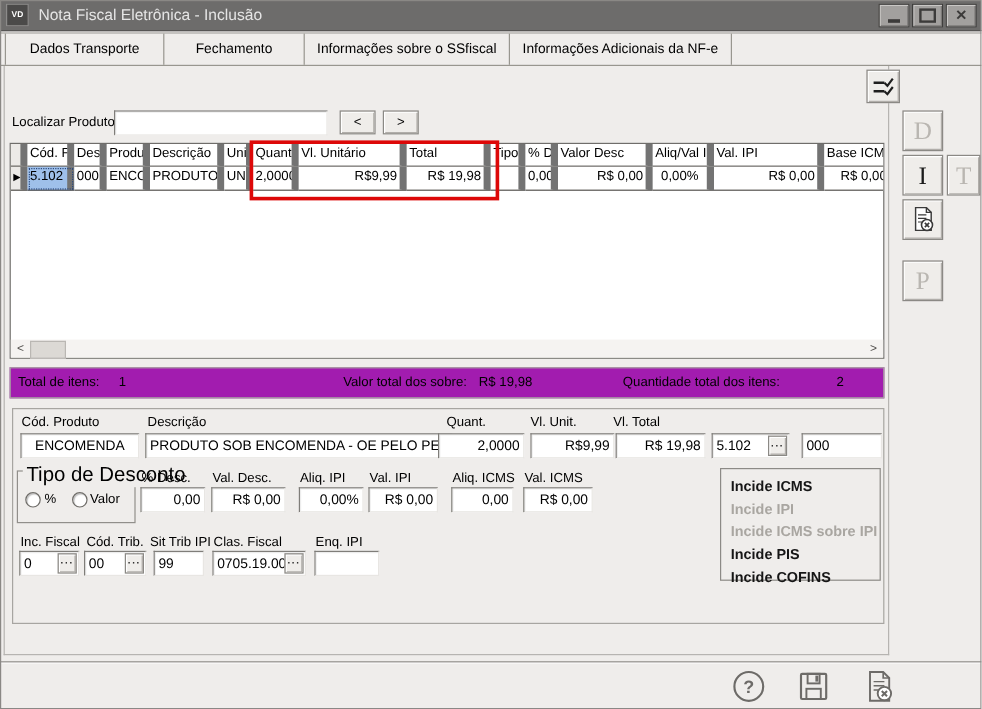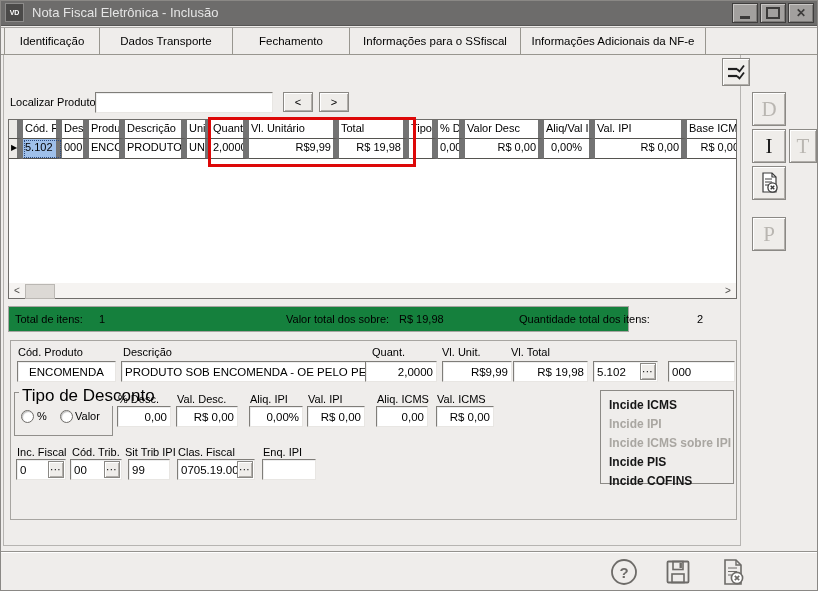--- a/index.html
+++ b/index.html
@@ -62,22 +62,22 @@
   .redbox{position:absolute;left:208px;top:117px;width:202px;height:44px;border:3px solid #dd0808;
           pointer-events:none;z-index:10}
 
   
   .hscroll{position:absolute;left:9px;top:283px;width:727px;height:15px;background:#f5f3f1}
   .sarrow{position:absolute;top:0;width:16px;height:15px;display:flex;align-items:center;
           justify-content:center;font-size:10px;color:#4f4d4a}
   .thumb{position:absolute;left:16px;top:1px;width:28px;height:13px;background:#dcd9d5;border:1px solid #bab7b3}
 
   
-  .totals{position:absolute;left:8px;top:306px;width:621px;height:26px;border:1px solid #a7a5a1;
-          background:#15803d;box-sizing:border-box;font-size:11px}
+  .totals{position:absolute;left:8px;top:306px;width:729px;height:26px;border:1px solid #a7a5a1;
+          background:#a21caf;box-sizing:border-box;font-size:11px}
   .totals span{position:absolute;top:6px;white-space:nowrap}
 
   .formpanel{position:absolute;left:10px;top:340px;width:727px;height:180px;border:1px solid #a7a5a1;
              background:#efedeb;box-sizing:border-box}
   .groupbox{position:absolute;left:14px;top:392px;width:97px;height:42px;border:1px solid #918f8b}
   .legend{position:absolute;left:19px;top:386px;background:#efedeb;padding:0 3px;font-size:17px;white-space:nowrap}
   .radio{position:absolute;width:11px;height:11px;border-radius:50%;background:#fff;
          border:1px solid #6f6d69;box-shadow:inset 1px 1px 1px rgba(0,0,0,.25)}
   .combo{position:absolute;height:21px}
   .combo input{position:absolute;left:0;top:0;width:100%;height:21px}
@@ -114,31 +114,28 @@
     <div class="winbtn">
         <span class="g-max"></span>
       </div>
     <div class="winbtn">
         <span class="g-close">✕</span>
       </div>
   </div>
 </div>
 
 <div class="tabbar">
-  <div class="tab" style="width:96px">
-      <span>Identificação</span>
-    </div>
   <div class="tab" style="width:133px">
       <span>Dados Transporte</span>
     </div>
   <div class="tab" style="width:117px">
       <span>Fechamento</span>
     </div>
   <div class="tab" style="width:171px">
-      <span>Informações para o SSfiscal</span>
+      <span>Informações sobre o SSfiscal</span>
     </div>
   <div class="tab" style="width:185px">
       <span>Informações Adicionais da NF-e</span>
     </div>
 </div>
 
 <div class="page"></div>
 
 <div class="btn3d" style="left:722px;top:58px;width:28px;height:28px">
   <svg width="22" height="22" viewBox="0 0 22 22">

